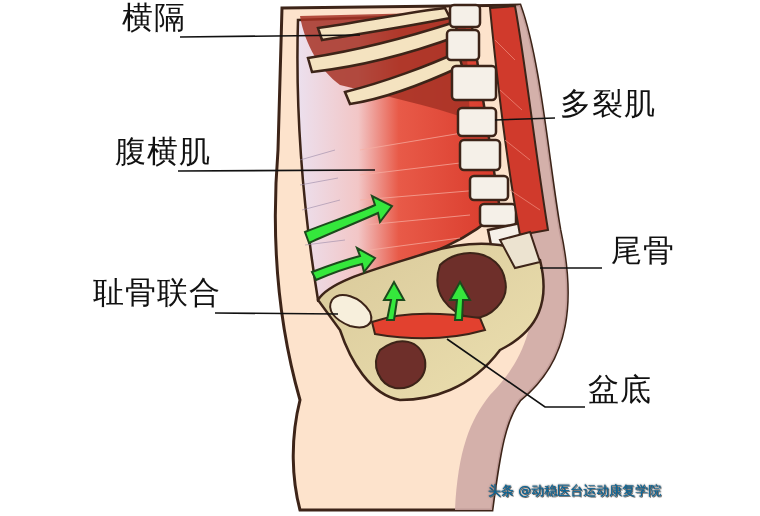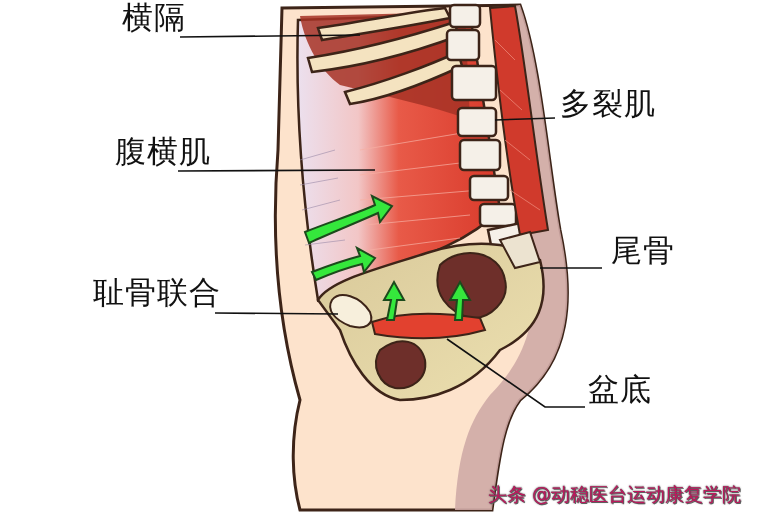--- a/index.html
+++ b/index.html
@@ -1,19 +1,19 @@
 <!DOCTYPE html>
 <html><head>
 <meta charset="utf-8">
 <style>
   html,body{margin:0;padding:0;background:#ffffff;}
   body{width:760px;height:516px;overflow:hidden;position:relative;font-family:"DejaVu Sans","Liberation Sans",sans-serif;}
   #canvas{position:absolute;left:0;top:0;width:760px;height:516px;}
   .label{position:absolute;font-size:31px;color:#111;font-weight:500;line-height:1;letter-spacing:1px;white-space:nowrap;}
-  .watermark{position:absolute;left:488px;top:482px;font-size:19px;color:#be185d;white-space:nowrap;
+  .watermark{position:absolute;left:488px;top:482px;font-size:13px;color:#0369a1;white-space:nowrap;
     text-shadow:0 0 2px #555,0 0 1px #444,1px 1px 0 #666;text-align:center;}
 </style>
 </head>
 <body>
 
 <svg id="canvas" viewBox="0 0 760 516" xmlns="http://www.w3.org/2000/svg">
   <defs>
     <linearGradient id="muscleGrad" x1="0" y1="0" x2="1" y2="0">
       <stop offset="0" stop-color="#ece0ee"></stop>
       <stop offset="0.3" stop-color="#f2c6c6"></stop>

